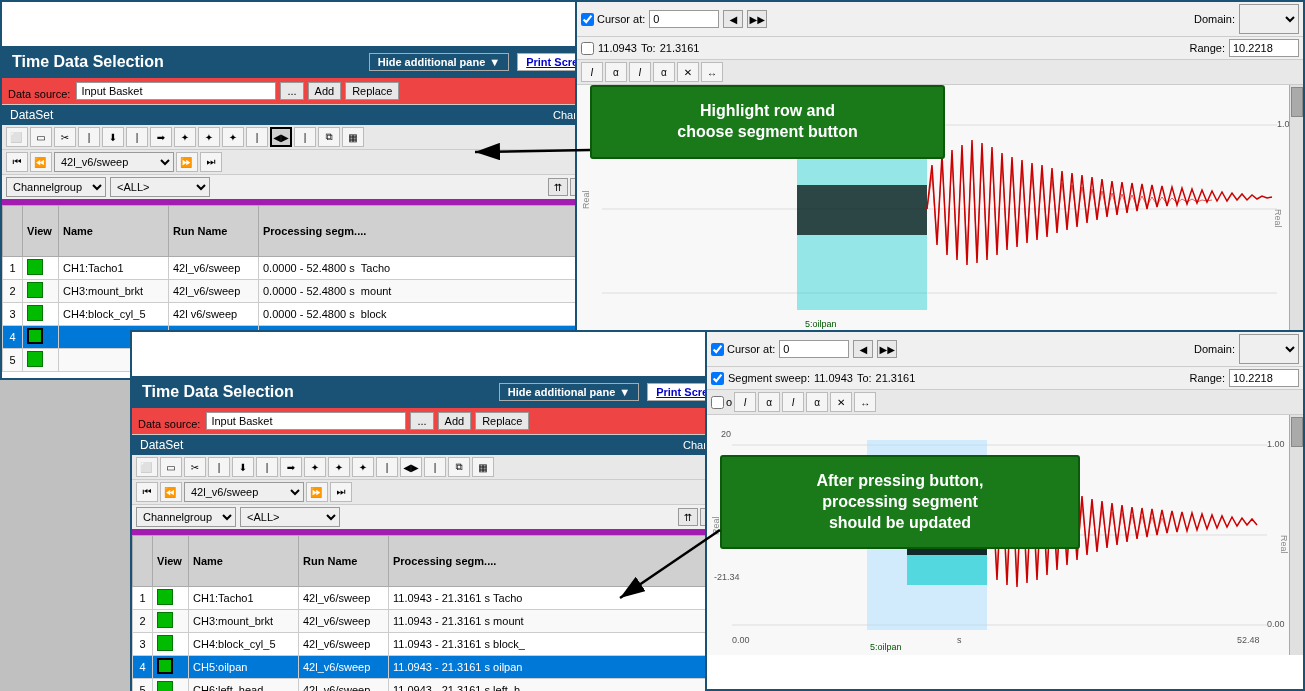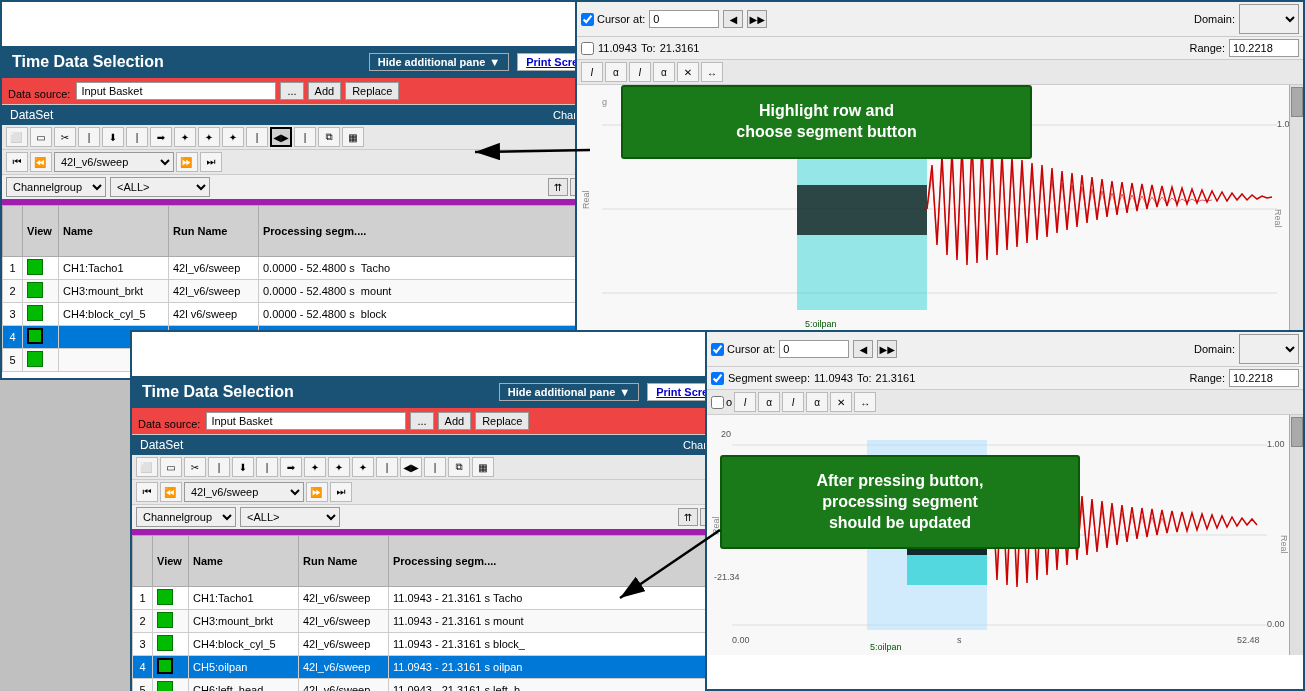--- a/index.html
+++ b/index.html
@@ -521,21 +521,21 @@
 
       <text x="25" y="20" font-size="9" fill="#888">g</text>
     </svg>
 
     <div class="scrollbar-v" style="height:248px;">
       <div class="scroll-thumb"></div>
     </div>
   </div>
 </div>
 
-<div class="annotation-box" style="left: 621px; top: 85px; width: 411px; padding: 14px 18px;">
+<div class="annotation-box" style="left: 590px; top: 85px; width: 355px; padding: 14px 18px;">
   <span>Highlight row and<br>choose segment button</span>
 </div>
 
 <svg style="position:absolute; left:0; top:0; width:1305px; height:380px; pointer-events:none; z-index:200;">
   <defs>
     <marker id="arrowhead1" markerWidth="10" markerHeight="7" refX="10" refY="3.5" orient="auto">
       <polygon points="0 0, 10 3.5, 0 7" fill="#000"></polygon>
     </marker>
   </defs>
   <line x1="590" y1="150" x2="475" y2="152" stroke="#000" stroke-width="2.5" marker-end="url(#arrowhead1)"></line>

